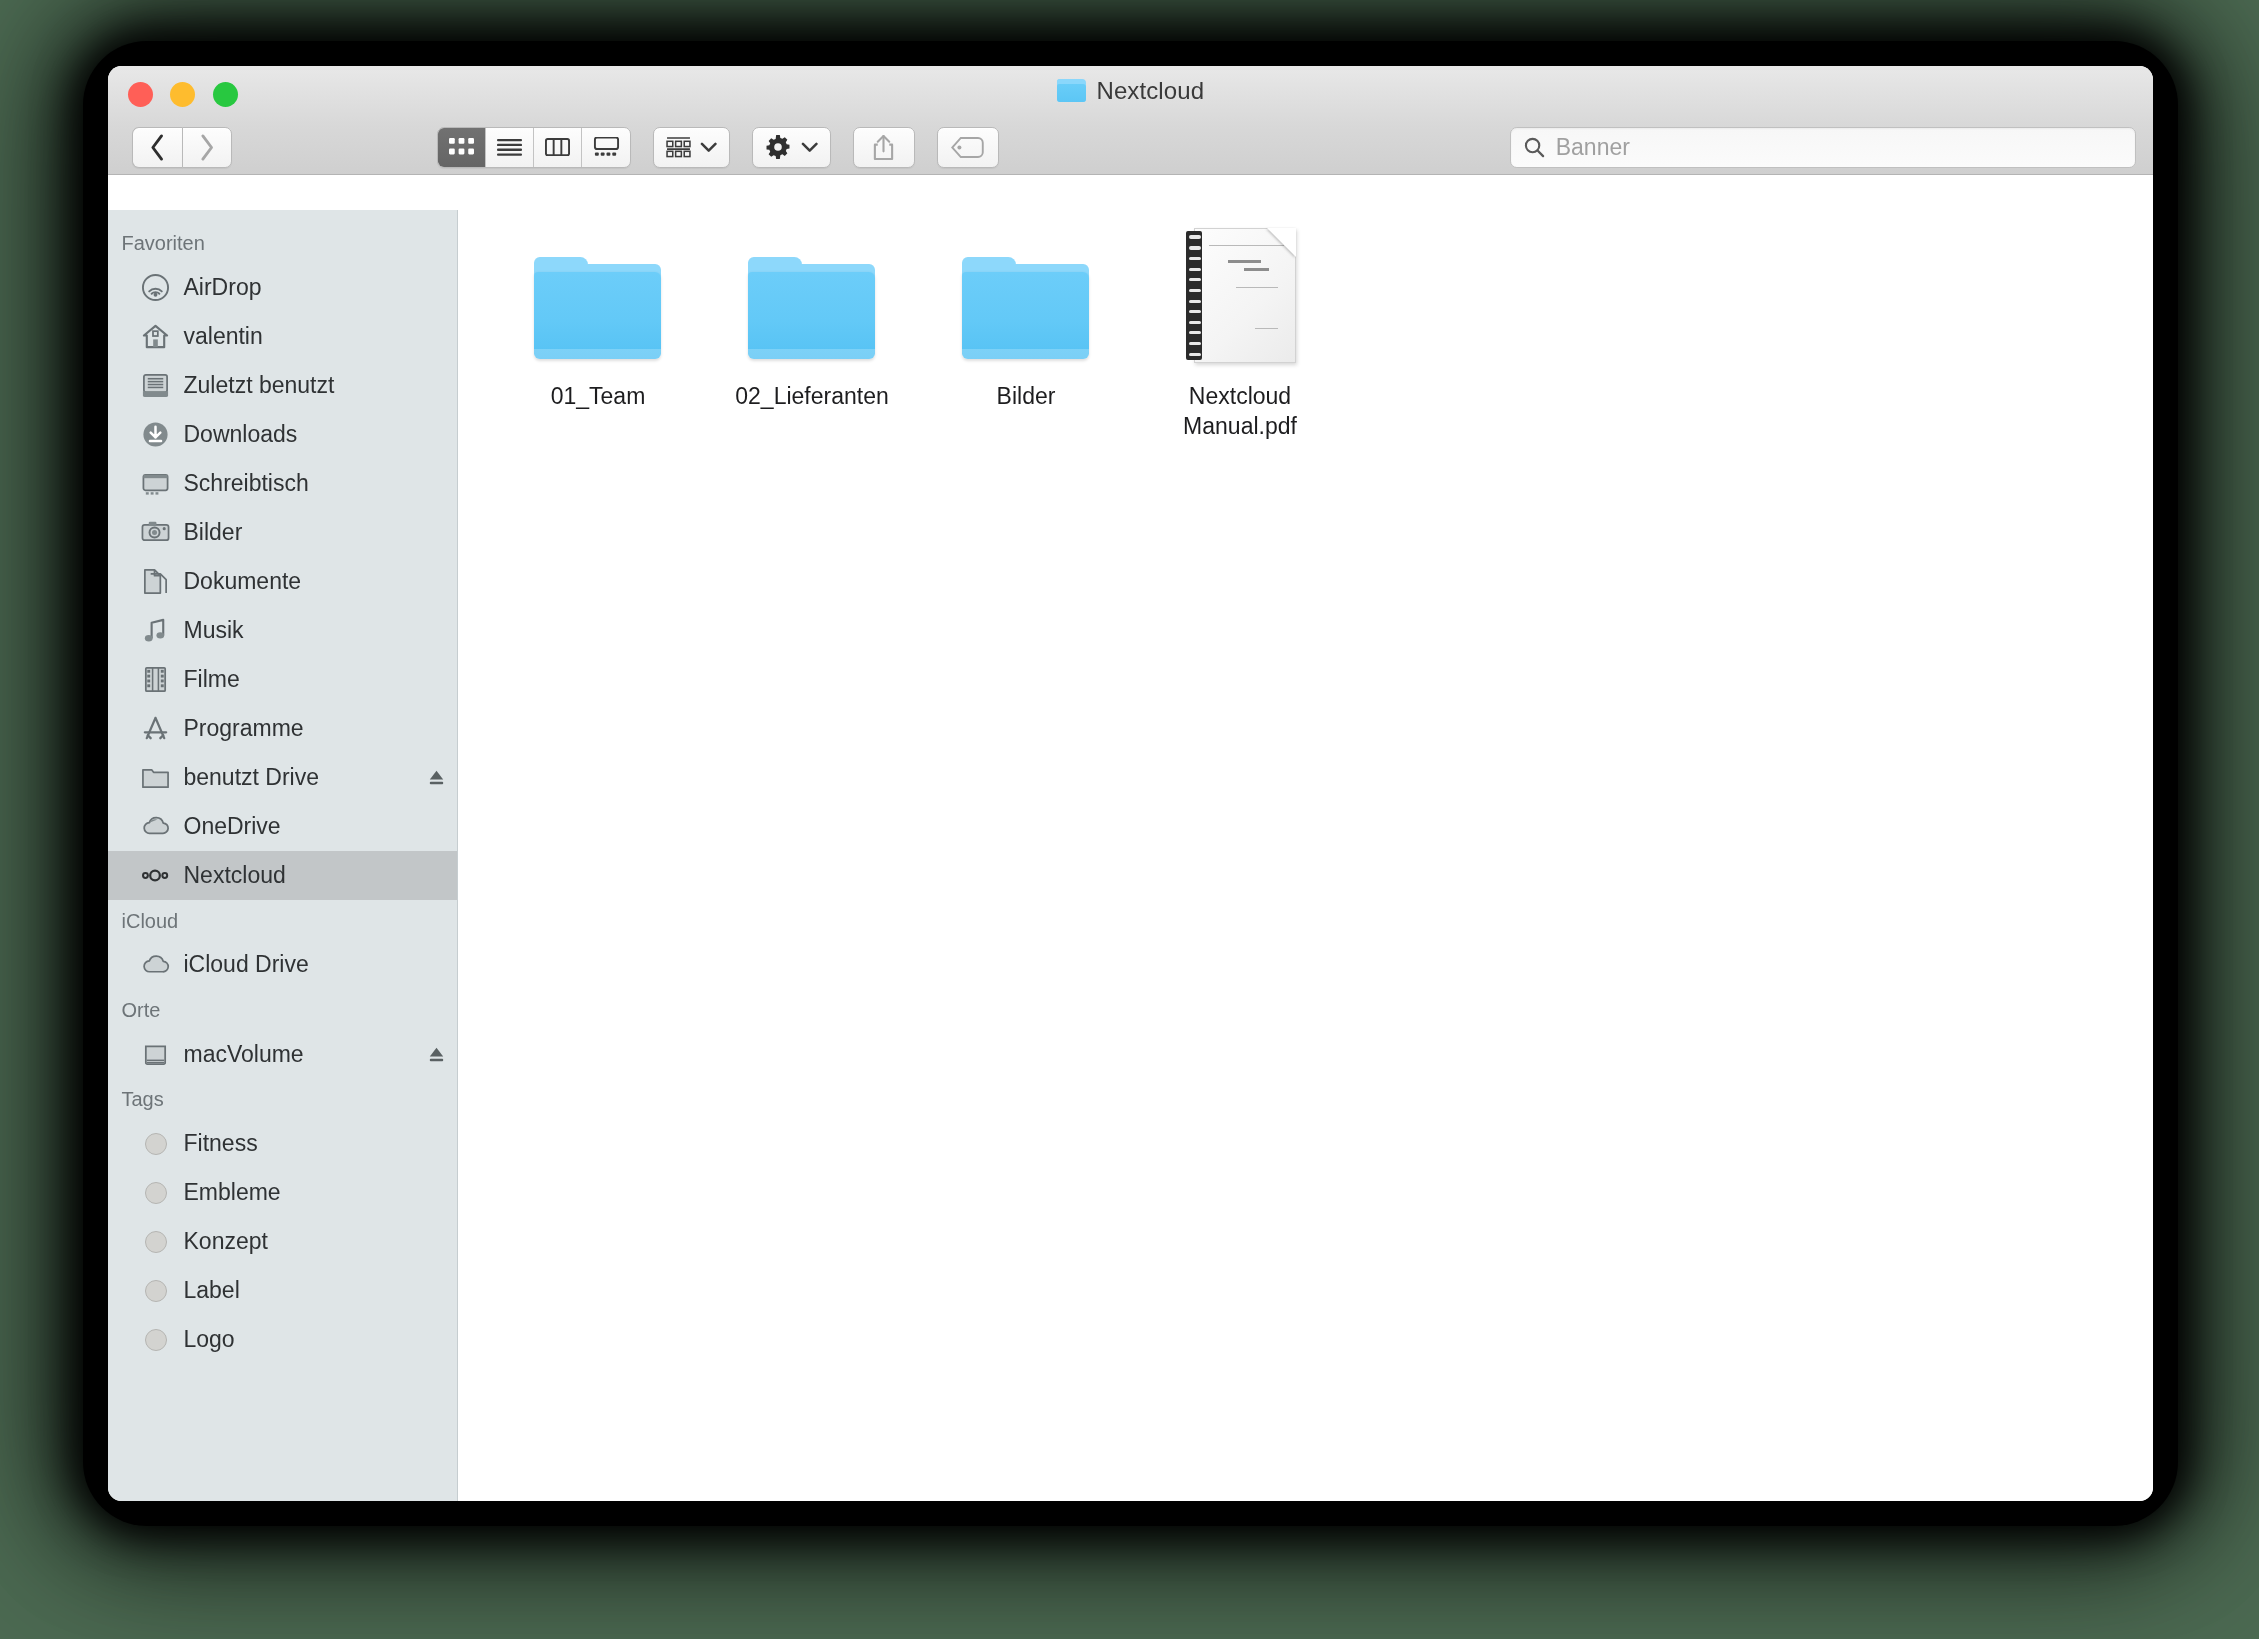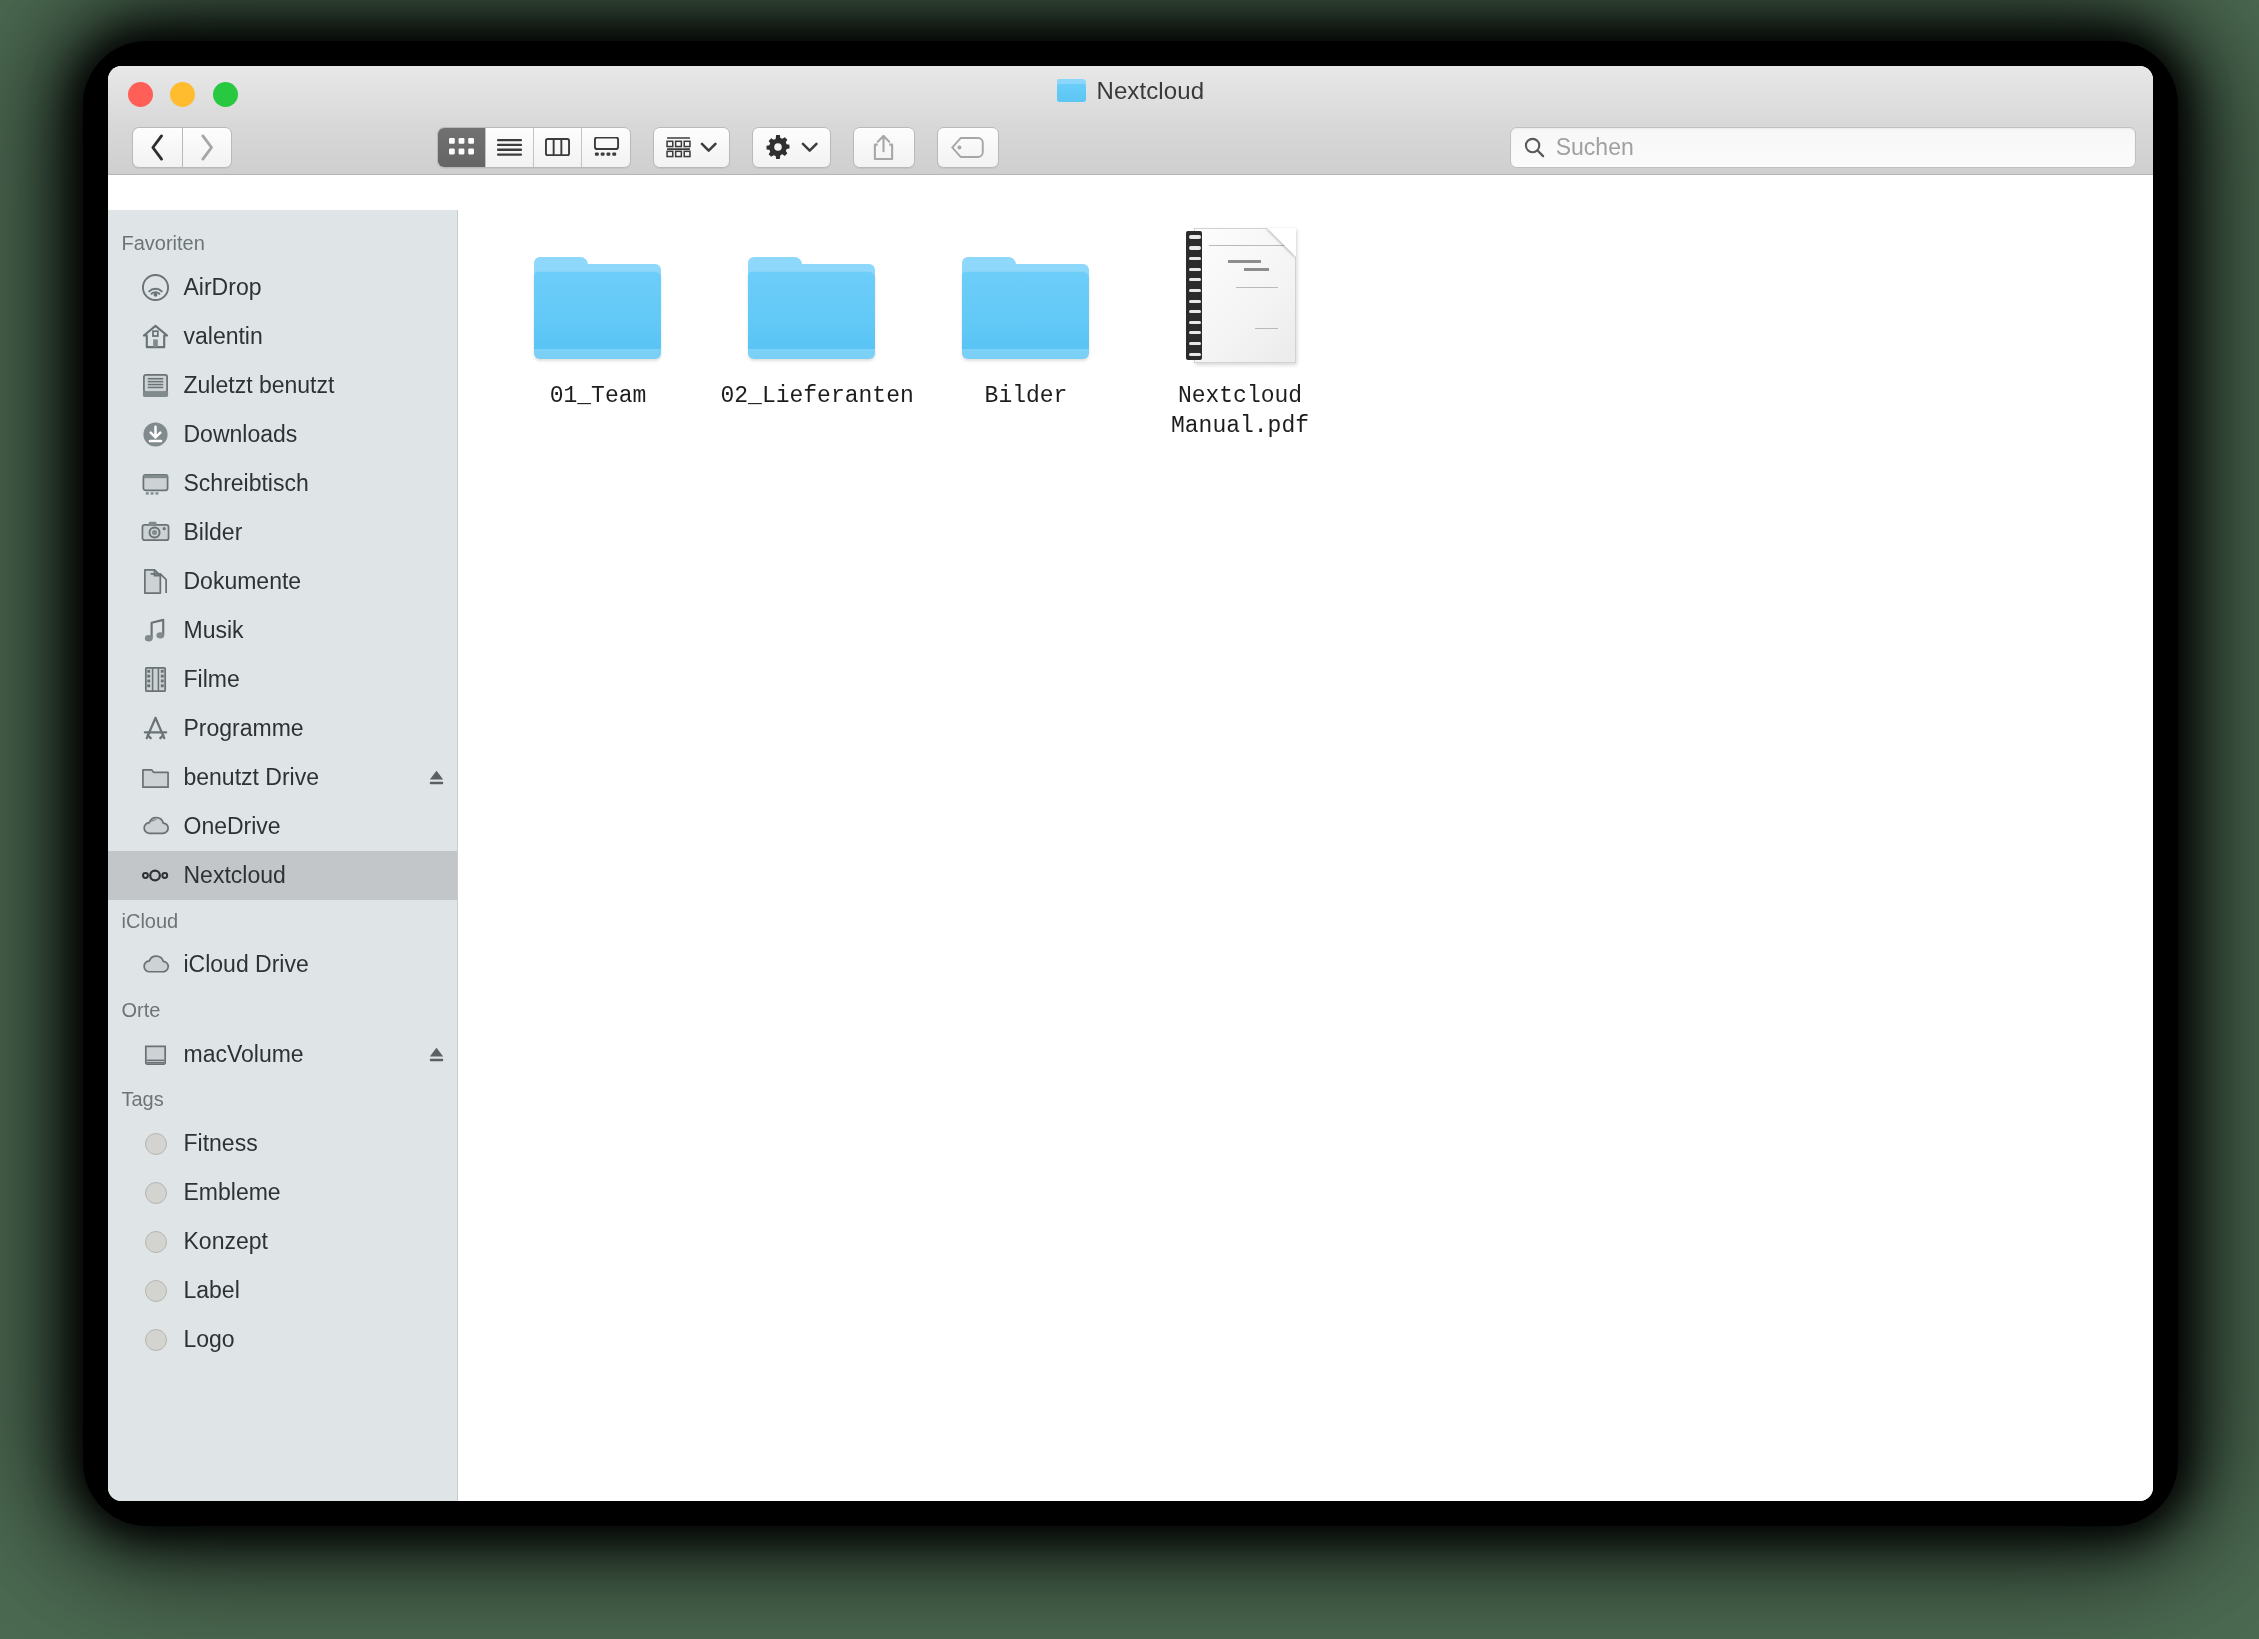--- a/index.html
+++ b/index.html
@@ -214,21 +214,20 @@
   }
 
   #content {
     flex: 1;
     background: #ffffff;
     padding: 19px 0 0 33px;
     display: flex;
     flex-wrap: wrap;
     align-content: flex-start;
     gap: 0;
-    font-family: Liberation Mono, monospace;
   }
   .file {
     width: 214px;
     display: flex;
     flex-direction: column;
     align-items: center;
     padding-top: 9.7px;
   }
   .file .ic { height: 124px; display: flex; align-items: flex-end; justify-content: center; }
   .file .nm {
@@ -428,21 +427,21 @@
           <path d="M10 1h18a5 5 0 0 1 5 5v10a5 5 0 0 1-5 5H10L1 11z" fill="none" stroke="#a6a6a6" stroke-width="2"></path>
           <circle cx="8.5" cy="11" r="2.1" fill="#a6a6a6"></circle>
         </svg>
       </div>
 
       <div id="search">
         <svg width="21" height="21" viewBox="0 0 22 22" class="sq">
           <circle cx="9" cy="9" r="7" fill="none" stroke="#5a5a5a" stroke-width="2.2"></circle>
           <line x1="14.2" y1="14.2" x2="20" y2="20" stroke="#5a5a5a" stroke-width="2.4" stroke-linecap="round"></line>
         </svg>
-        <span class="sp">Suchen</span>
+        <span class="sp">Banner</span>
       </div>
 
     </div>
   </div>
 
   <div id="body">
     <div id="sidebar">
         <div class="sec-head">Favoriten</div>
         <div class="sb-item">
           <span class="sb-icon">

